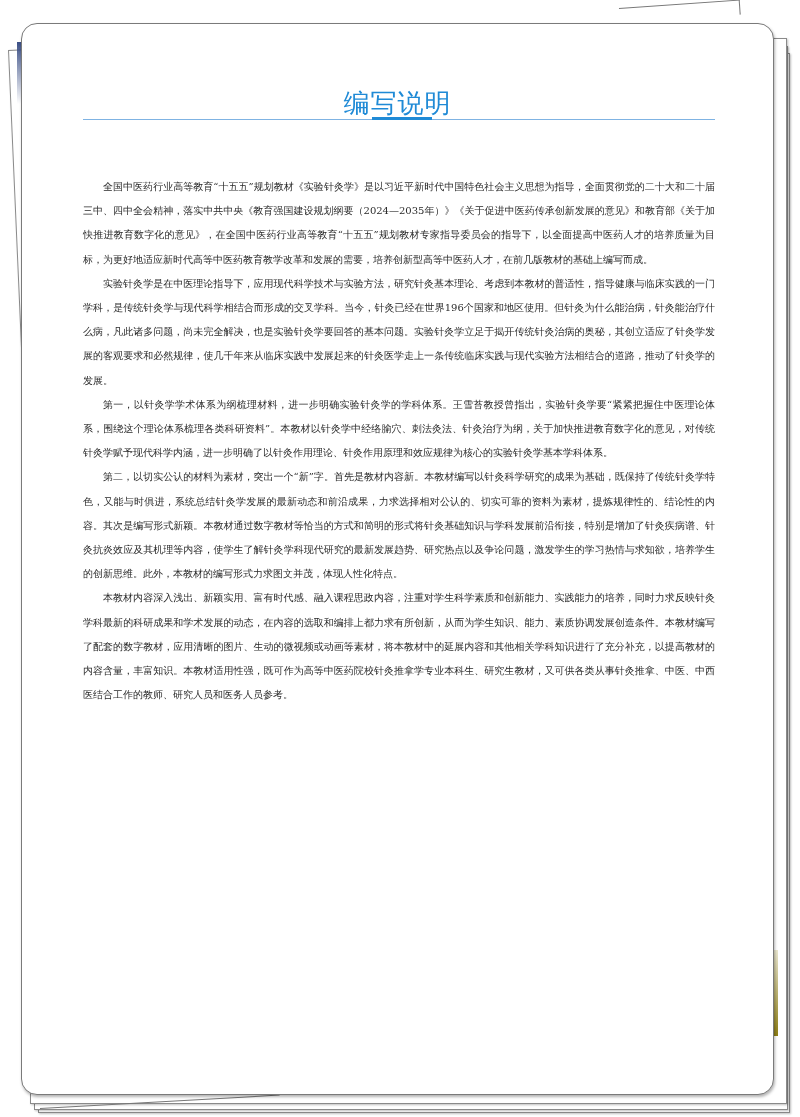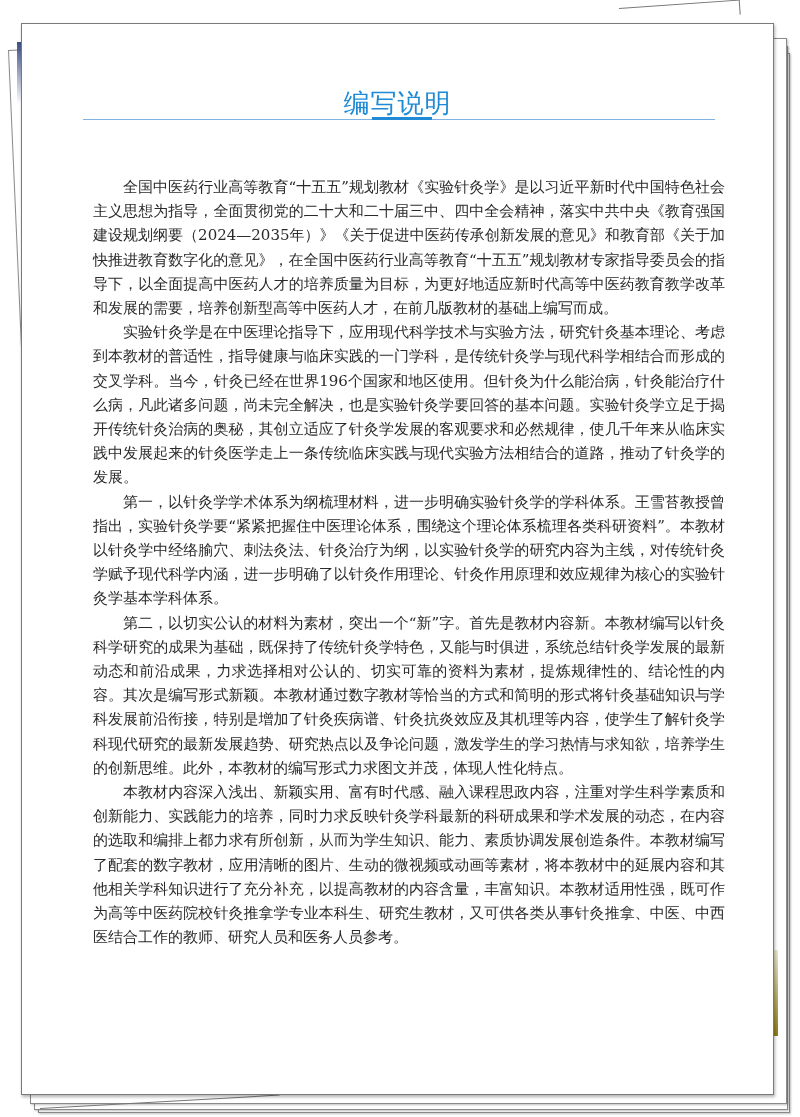--- a/index.html
+++ b/index.html
@@ -64,21 +64,21 @@
 <style>
   .front-card { left: 14px; }
 </style>
 <style>
   .front-card { width: 488px; }
 </style>
 <style>
   .front-card { width: 488px; }
 </style>
 <style>
-  .front-card { width: 488px; }
+  .front-card { width: 488px; border-radius: 16px; }
 </style>
 <style>
   .front-card { width: 488px; }
 </style>
 <style>
   .front-card { width: 488px; }
 </style>
 <style>
   .front-card { width: 488px; }
 </style>
@@ -101,21 +101,21 @@
 <style>
   .title {
     position: absolute; left: 0; right: 0; top: 62px; text-align: center;
     font-family: "DejaVu Sans", "Liberation Sans", sans-serif;
     color: #1f8ad6; font-size: 26px; letter-spacing: 1px;
   }
   .rule { position: absolute; left: 61px; width: 632px; top: 160px; height: 1px; background: #7fb3e3; top: 95px; }
   .rule-mark { position: absolute; left: 350px; width: 60px; top: 93px; height: 3px; background: #1f8ad6; }
   .body {
     position: absolute; left: 61px; width: 632px; top: 151px;
-    color: #2a2a2a; font-size: 15px; line-height: 24.2px; text-align: justify; margin-left: 10px;
+    color: #2a2a2a; font-size: 10px; line-height: 24.2px; text-align: justify;
   }
   .body p { margin: 0; text-indent: 2em; }
 </style>
 </head>
 <body>
 
 <div class="sheet sheet-back-3"></div>
 <div class="sheet sheet-back-2"></div>
 <div class="sheet sheet-back-1"></div>
 <div class="sheet sheet-back-4"></div>
@@ -124,17 +124,17 @@
 <div class="accent-blue"></div>
 <div class="accent-olive"></div>
 
 <div class="front-card">
   <div class="title">编写说明</div>
   <div class="rule"></div>
   <div class="rule-mark"></div>
   <div class="body">
     <p>全国中医药行业高等教育“十五五”规划教材《实验针灸学》是以习近平新时代中国特色社会主义思想为指导，全面贯彻党的二十大和二十届三中、四中全会精神，落实中共中央《教育强国建设规划纲要（2024—2035年）》《关于促进中医药传承创新发展的意见》和教育部《关于加快推进教育数字化的意见》，在全国中医药行业高等教育“十五五”规划教材专家指导委员会的指导下，以全面提高中医药人才的培养质量为目标，为更好地适应新时代高等中医药教育教学改革和发展的需要，培养创新型高等中医药人才，在前几版教材的基础上编写而成。</p>
     <p>实验针灸学是在中医理论指导下，应用现代科学技术与实验方法，研究针灸基本理论、考虑到本教材的普适性，指导健康与临床实践的一门学科，是传统针灸学与现代科学相结合而形成的交叉学科。当今，针灸已经在世界196个国家和地区使用。但针灸为什么能治病，针灸能治疗什么病，凡此诸多问题，尚未完全解决，也是实验针灸学要回答的基本问题。实验针灸学立足于揭开传统针灸治病的奥秘，其创立适应了针灸学发展的客观要求和必然规律，使几千年来从临床实践中发展起来的针灸医学走上一条传统临床实践与现代实验方法相结合的道路，推动了针灸学的发展。</p>
-    <p>第一，以针灸学学术体系为纲梳理材料，进一步明确实验针灸学的学科体系。王雪苔教授曾指出，实验针灸学要“紧紧把握住中医理论体系，围绕这个理论体系梳理各类科研资料”。本教材以针灸学中经络腧穴、刺法灸法、针灸治疗为纲，以实验针灸学的研究内容为主线，对传统针灸学赋予现代科学内涵，进一步明确了以针灸作用理论、针灸作用原理和效应规律为核心的实验针灸学基本学科体系。</p>
+    <p>第一，以针灸学学术体系为纲梳理材料，进一步明确实验针灸学的学科体系。王雪苔教授曾指出，实验针灸学要“紧紧把握住中医理论体系，围绕这个理论体系梳理各类科研资料”。本教材以针灸学中经络腧穴、刺法灸法、针灸治疗为纲，关于加快推进教育数字化的意见，对传统针灸学赋予现代科学内涵，进一步明确了以针灸作用理论、针灸作用原理和效应规律为核心的实验针灸学基本学科体系。</p>
     <p>第二，以切实公认的材料为素材，突出一个“新”字。首先是教材内容新。本教材编写以针灸科学研究的成果为基础，既保持了传统针灸学特色，又能与时俱进，系统总结针灸学发展的最新动态和前沿成果，力求选择相对公认的、切实可靠的资料为素材，提炼规律性的、结论性的内容。其次是编写形式新颖。本教材通过数字教材等恰当的方式和简明的形式将针灸基础知识与学科发展前沿衔接，特别是增加了针灸疾病谱、针灸抗炎效应及其机理等内容，使学生了解针灸学科现代研究的最新发展趋势、研究热点以及争论问题，激发学生的学习热情与求知欲，培养学生的创新思维。此外，本教材的编写形式力求图文并茂，体现人性化特点。</p>
     <p>本教材内容深入浅出、新颖实用、富有时代感、融入课程思政内容，注重对学生科学素质和创新能力、实践能力的培养，同时力求反映针灸学科最新的科研成果和学术发展的动态，在内容的选取和编排上都力求有所创新，从而为学生知识、能力、素质协调发展创造条件。本教材编写了配套的数字教材，应用清晰的图片、生动的微视频或动画等素材，将本教材中的延展内容和其他相关学科知识进行了充分补充，以提高教材的内容含量，丰富知识。本教材适用性强，既可作为高等中医药院校针灸推拿学专业本科生、研究生教材，又可供各类从事针灸推拿、中医、中西医结合工作的教师、研究人员和医务人员参考。</p>
   </div>
 </div>
 
 </body></html>

